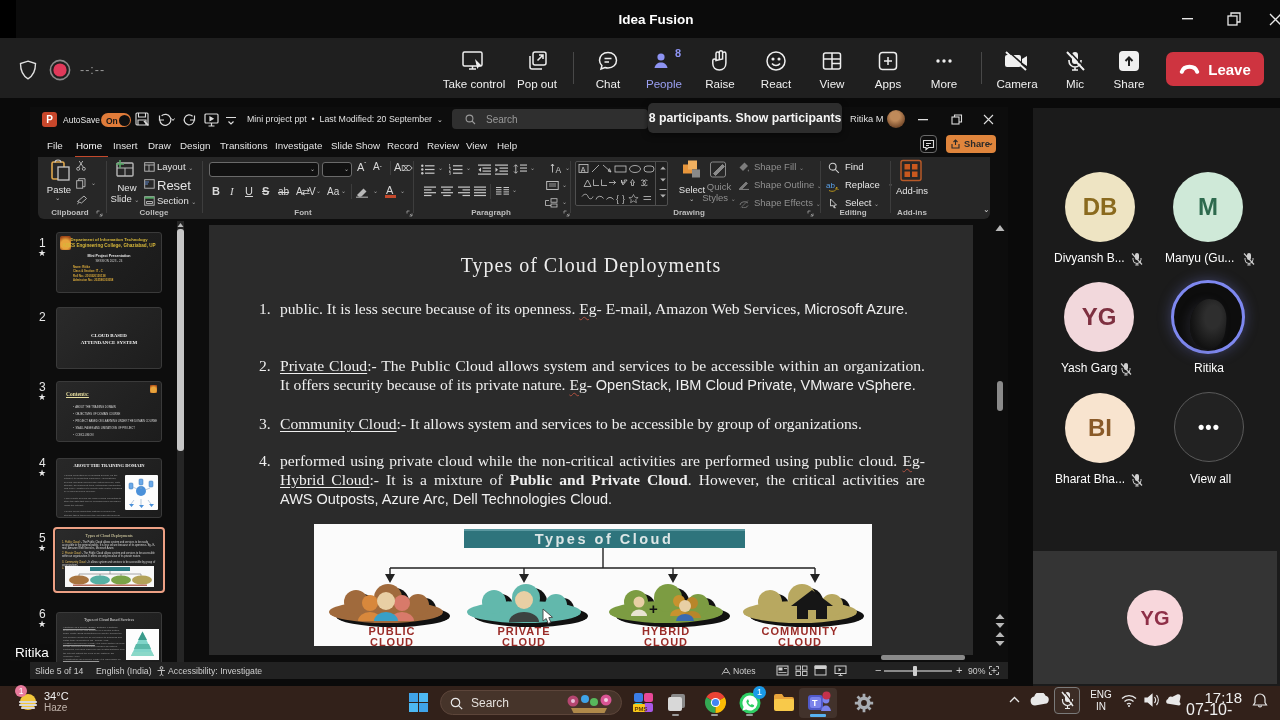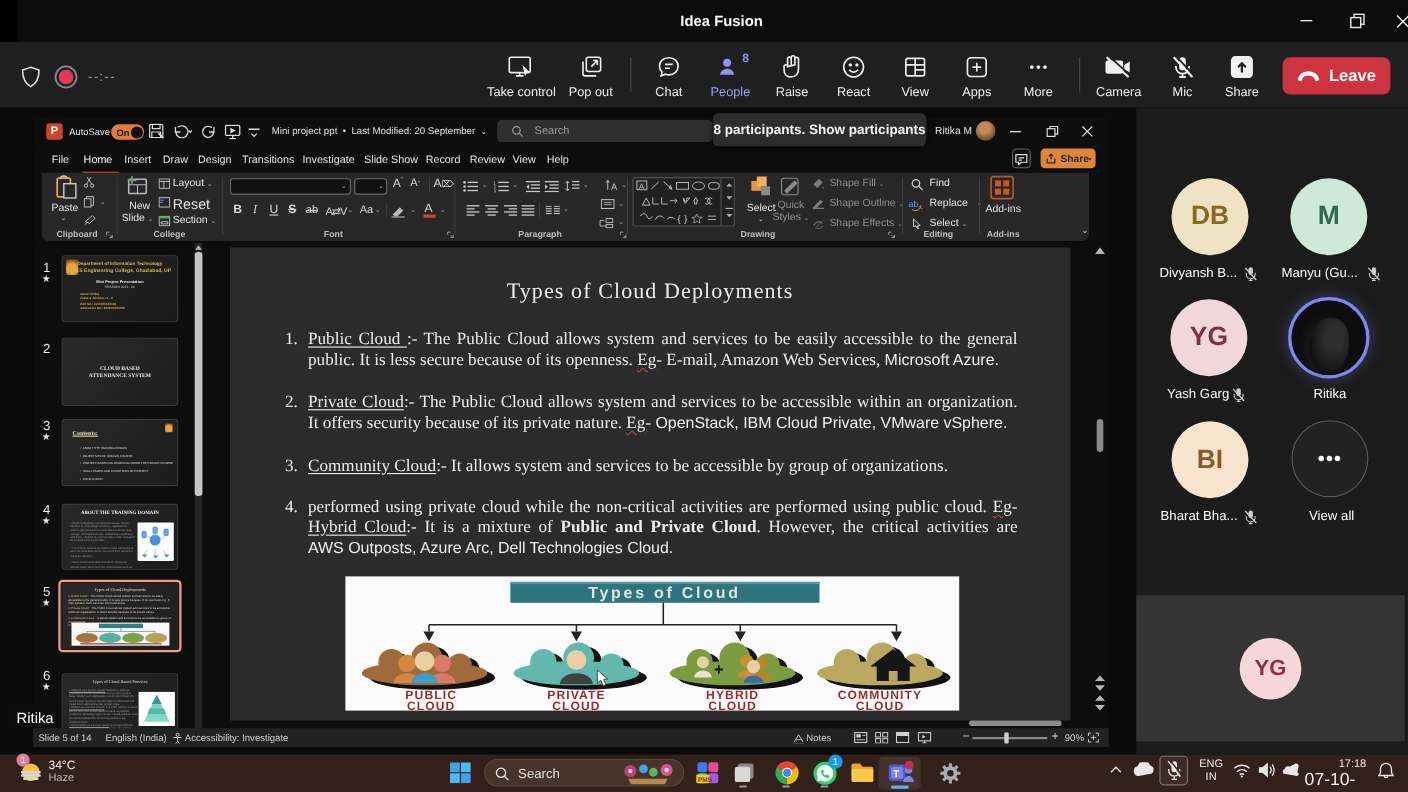--- a/index.html
+++ b/index.html
@@ -36,21 +36,21 @@
 #editor{left:179px;top:0;width:799px;height:441px;background:#0d0d0d;}
 #slide{position:absolute;left:0px;top:4px;width:764px;height:430px;background:#2b2b2b;color:#efefef;}
 .sitem{position:absolute;left:50px;width:666px;font-family:"Liberation Serif",serif;}
 .snum{position:absolute;left:0;top:0;font-size:15.6px;line-height:19px;}
 .stxt{margin-left:21px;font-size:15.6px;line-height:19px;color:#efefef;}
 .jl{text-align:justify;text-align-last:justify;}
 .stxt u{text-underline-offset:2px;}
 .eg{text-decoration:underline wavy #b05040 1px;text-underline-offset:2px;}
 .sans{font-family:"Liberation Sans",sans-serif;font-size:14.5px;}
 
-#panel{left:1033px;top:0;width:247px;height:588px;background:#1b1b1b;}
+#panel{left:1033px;top:10px;width:247px;height:588px;background:#1b1b1b;}
 .pcirc{position:absolute;width:70px;height:70px;border-radius:50%;display:flex;align-items:center;justify-content:center;font-size:24px;font-weight:700;}
 .pname{position:absolute;font-size:12px;color:#fff;white-space:nowrap;}
 .micoff{position:absolute;width:14px;height:14px;}
 
 #taskbar{left:0;top:686px;width:1280px;height:34px;background:#32211a;}
 .tbicon{position:absolute;top:4px;width:25px;height:25px;display:flex;align-items:center;justify-content:center;}
 svg{display:block;}
 </style>
 </head>
 <body>
@@ -656,21 +656,20 @@
             <path d="M3.5 1 L6.5 5 H0.5 Z" fill="#b8b8b8"></path>
           </svg>
         <div class="abs" style="left:147px;top:8px;width:7px;height:222px;background:#c6c6c6;border-radius:3px;"></div>
       </div>
       <div class="abs" id="editor">
         <div class="abs" id="slide">
           <div class="abs" style="left:0;right:0;top:29px;text-align:center;font-size:20px;letter-spacing:1px;font-family:'Liberation Serif',serif;color:#ededed;">Types of Cloud Deployments</div>
           <div class="sitem" style="top:74px;">
               <span class="snum">1.</span>
               <div class="stxt">
-            <div class="jl"><u>Public Cloud&nbsp;</u>:- The Public Cloud allows system and services to be easily accessible to the general</div>
             <div>public. It is less secure because of its openness. <span class="eg">Eg</span>- E-mail, Amazon Web Services, <span class="sans">Microsoft Azure.</span></div>
           </div>
             </div>
           <div class="sitem" style="top:131px;">
               <span class="snum">2.</span>
               <div class="stxt">
             <div class="jl"><u>Private Cloud</u>:- The Public Cloud allows system and services to be accessible within an organization.</div>
             <div>It offers security because of its private nature. <span class="eg">Eg</span>- <span class="sans">OpenStack, IBM Cloud Private, VMware vSphere.</span></div>
           </div>
             </div>
@@ -1012,19 +1011,19 @@
       <path d="M2 5.5a10 10 0 0 1 14 0M4.5 8.5a6.5 6.5 0 0 1 9 0M7 11.2a3 3 0 0 1 4 0"></path>
       <circle cx="9" cy="13" r="1" fill="#e8e8e8" stroke="none"></circle>
     </svg>
   <svg class="abs" style="left:1143px;top:6px" width="18" height="16" fill="none" stroke="#e8e8e8" stroke-width="1.2">
       <path d="M2 6v4h3l4 3.5v-11L5 6z" fill="#e8e8e8"></path>
       <path d="M11.5 5a5 5 0 0 1 0 6M13.5 3a8 8 0 0 1 0 10"></path>
     </svg>
   <svg class="abs" style="left:1164px;top:7px" width="20" height="14" fill="none" stroke="#e8e8e8" stroke-width="1.2">
       <path d="M3 10.5c-1.5-1.5-1-4 1-4.5.3-2 2.5-3 4-2l5-2.5c2-1 4 .5 3.5 2.5l-1 5c1.5 1 1.5 3-.5 3.5z" fill="#e8e8e8" stroke="none"></path>
     </svg>
-  <div class="abs" style="left:1196px;top:2.5px;width:46px;text-align:right;font-size:10px;color:#f0f0f0;">17:18</div>
+  <div class="abs" style="left:1196px;top:2.5px;width:46px;text-align:right;font-size:15px;color:#f0f0f0;">17:18</div>
   <div class="abs" style="left:1186px;top:15px;width:58px;font-size:16px;color:#f0f0f0;">07-10-2023</div>
   <svg class="abs" style="left:1252px;top:6px" width="16" height="17" fill="none" stroke="#e8e8e8" stroke-width="1.2">
       <path d="M8 2a5 5 0 0 1 5 5v3.5l1.5 2.5H1.5L3 10.5V7a5 5 0 0 1 5-5z"></path>
       <path d="M6.5 13.5a1.5 1.5 0 0 0 3 0"></path>
     </svg>
 </div>
 
 </body></html>

